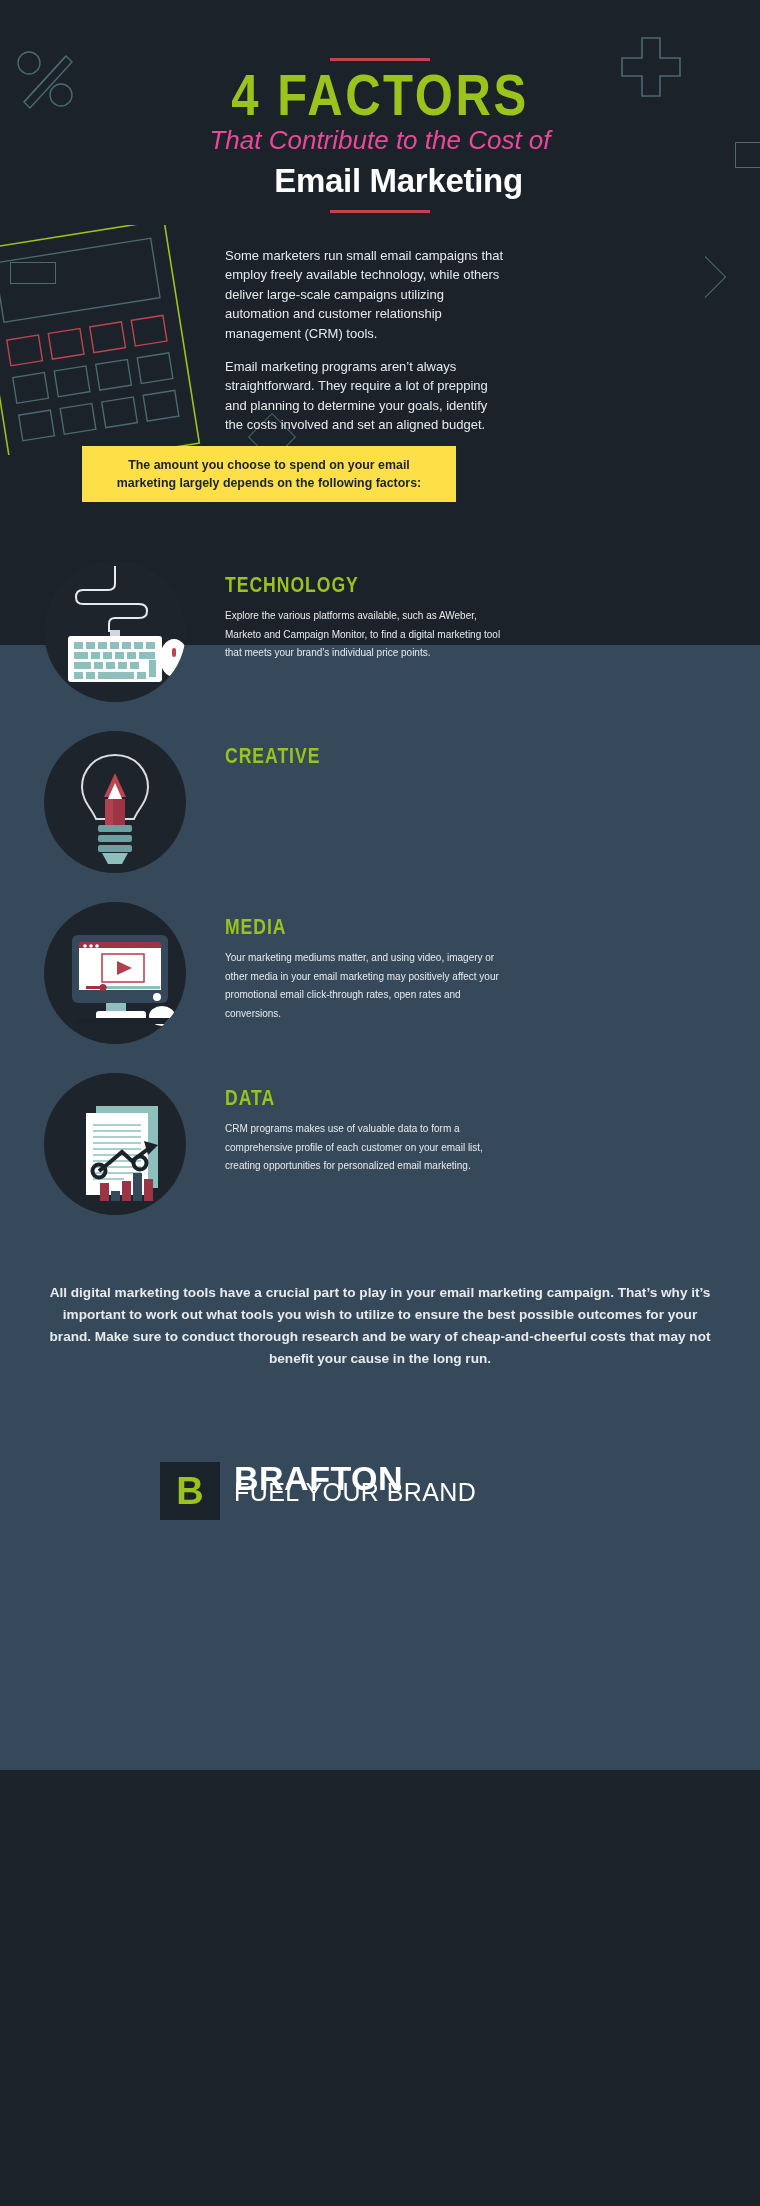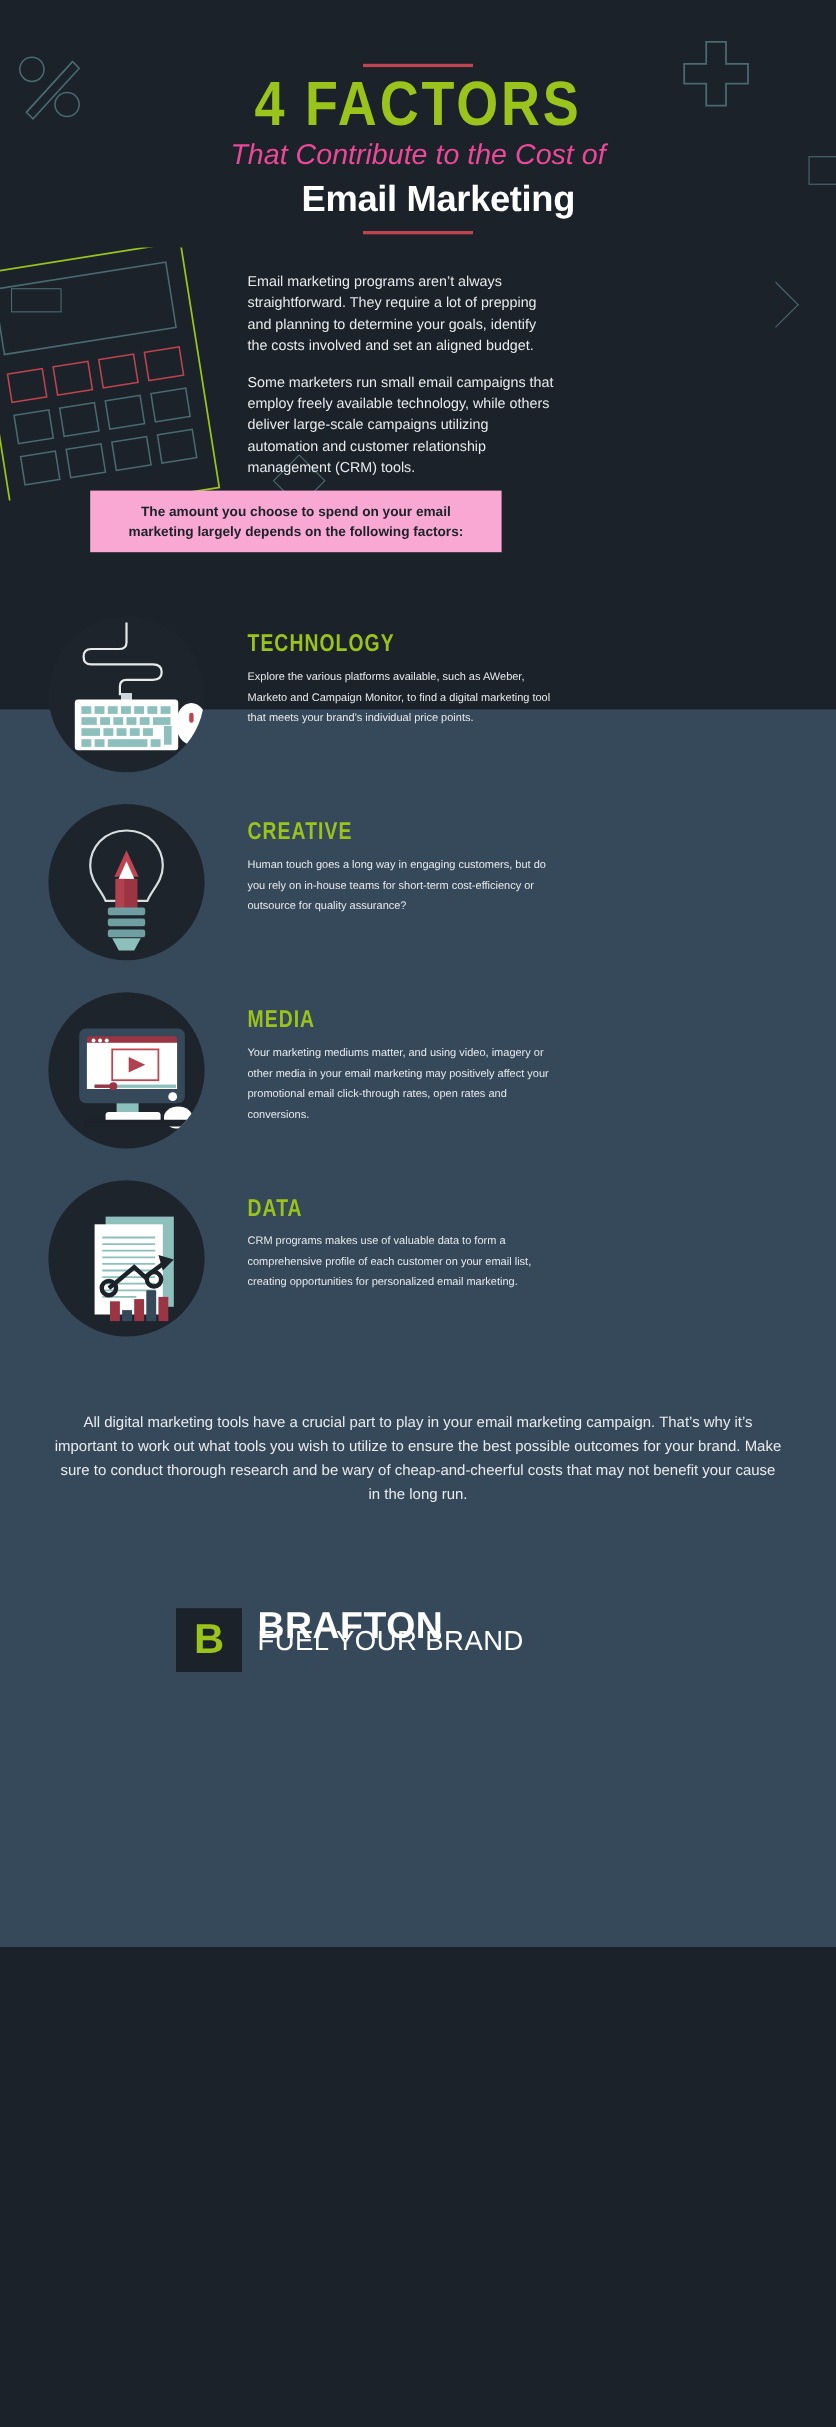--- a/index.html
+++ b/index.html
@@ -65,21 +65,21 @@
   
   .intro {
     position:absolute; left:225px; top:246px; width:280px;
     color:#e8eaec; font-size:13px; line-height:19.4px;
   }
   .intro p + p { margin-top:14px; }
 
   
   .callout {
     position:absolute; left:82px; top:446px; width:374px; height:56px;
-    background:#f9a8d4; color:#1b2229;
+    background:#fde047; color:#1b2229;
     display:flex; align-items:center; justify-content:center; text-align:center;
     font-size:12.4px; font-weight:bold; line-height:18px; padding:0 22px;
   }
 
   
   .factor { position:absolute; left:0; width:760px; }
   .factor .circle {
     position:absolute; left:44px; top:0; width:142px; height:142px;
     border-radius:50%; background:#1d242b; overflow:hidden;
   }
@@ -95,21 +95,21 @@
   .f-tech   { top:560px; }
   .f-create { top:731px; }
   .f-media  { top:902px; }
   .f-data   { top:1073px; }
 
   
   .closing {
     position:absolute; left:48px; top:1282px; width:664px;
     text-align:center; color:#e8eaec;
     font-family:"Liberation Sans Narrow","Liberation Sans", sans-serif;
-    font-size:13.6px; line-height:22px;
+    font-size:13.6px; line-height:22px;font-weight:bold;
   }
 
   
   .logo { position:absolute; left:160px; top:1462px; width:440px; height:66px; }
   .logo-mark {
     position:absolute; left:0; top:0; width:60px; height:58px; background:#1b2229;
     display:flex; align-items:center; justify-content:center;
     color:#9ac31c; font-size:38px; font-weight:bold; line-height:1;
     font-family:"Liberation Sans", sans-serif;
   }
@@ -171,22 +171,22 @@
     </g>
   </svg>
 
   <div class="rule-top"></div>
   <div class="title-main">4  FACTORS</div>
   <div class="title-sub">That Contribute to the Cost of</div>
   <div class="title-brand">Email Marketing</div>
   <div class="rule-bot"></div>
 
   <div class="intro">
+    <p>Some marketers run small email campaigns that employ freely available technology, while others deliver large-scale campaigns utilizing automation and customer relationship management (CRM) tools.</p>
     <p>Email marketing programs aren’t always straightforward. They require a lot of prepping and planning to determine your goals, identify the costs involved and set an aligned budget.</p>
-    <p>Some marketers run small email campaigns that employ freely available technology, while others deliver large-scale campaigns utilizing automation and customer relationship management (CRM) tools.</p>
   </div>
 
   <div class="callout">
     <span>The amount you choose to spend on your email marketing largely depends on the following factors:</span>
   </div>
 
   <div class="factor f-tech">
     <div class="circle">
       <svg viewBox="0 0 142 142" width="142" height="142">
         <path d="M71 6 V24 Q71 30 64 30 H39 Q32 30 32 37 Q32 44 39 44 H95 Q103 44 103 51 Q103 58 95 58 H71 Q65 58 65 64 V72" fill="none" stroke="#e6eaec" stroke-width="2"></path>
@@ -238,21 +238,20 @@
         <g fill="#6f9fa0">
           <rect x="54" y="94" width="34" height="7" rx="2"></rect>
           <rect x="54" y="104" width="34" height="7" rx="2"></rect>
           <rect x="54" y="114" width="34" height="7" rx="2"></rect>
         </g>
         <polygon points="58,122 84,122 78,133 64,133" fill="#8dc0bd"></polygon>
       </svg>
     </div>
     <div class="body">
       <h2>CREATIVE</h2>
-      <p>Human touch goes a long way in engaging customers, but do you rely on in-house teams for short-term cost-efficiency or outsource for quality assurance?</p>
     </div>
   </div>
 
   <div class="factor f-media">
     <div class="circle">
       <svg viewBox="0 0 142 142" width="142" height="142">
         <rect x="28" y="33" width="96" height="68" rx="6" fill="#36495a"></rect>
         <rect x="35" y="40" width="82" height="8" rx="3" fill="#9b3543"></rect>
         <rect x="35" y="46" width="82" height="42" fill="#ffffff"></rect>
         <g fill="#ffffff">

